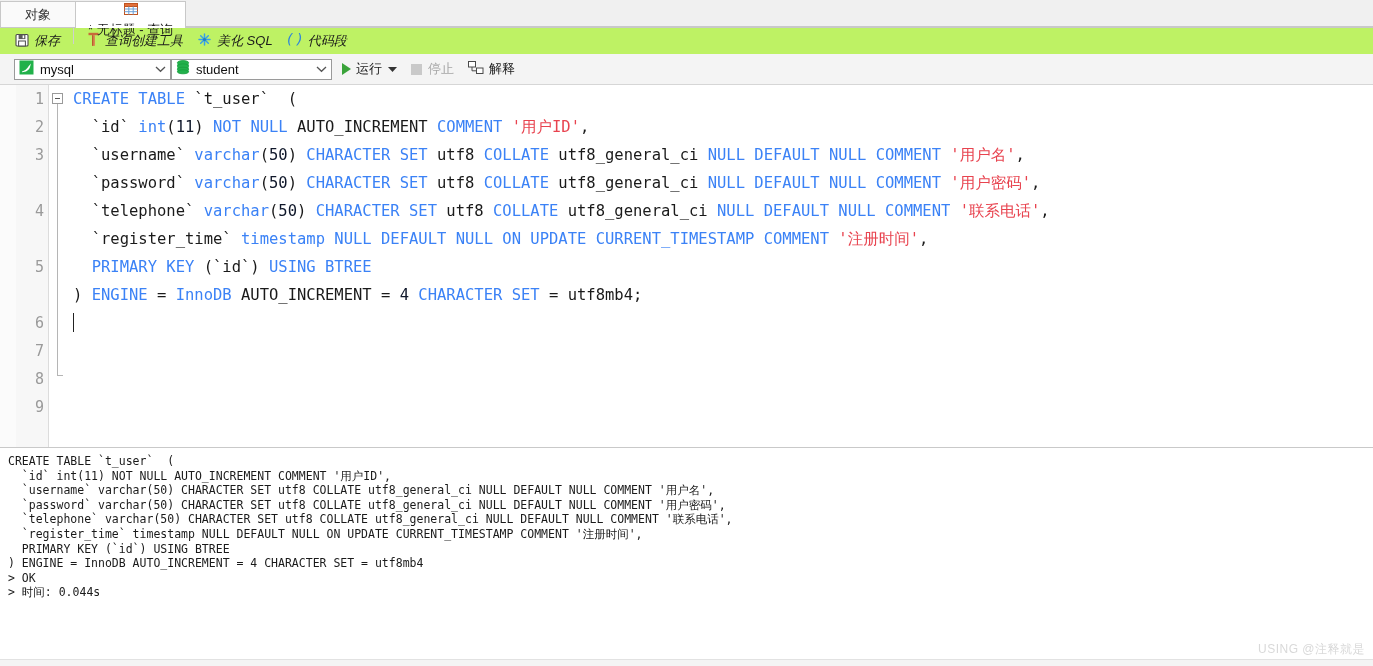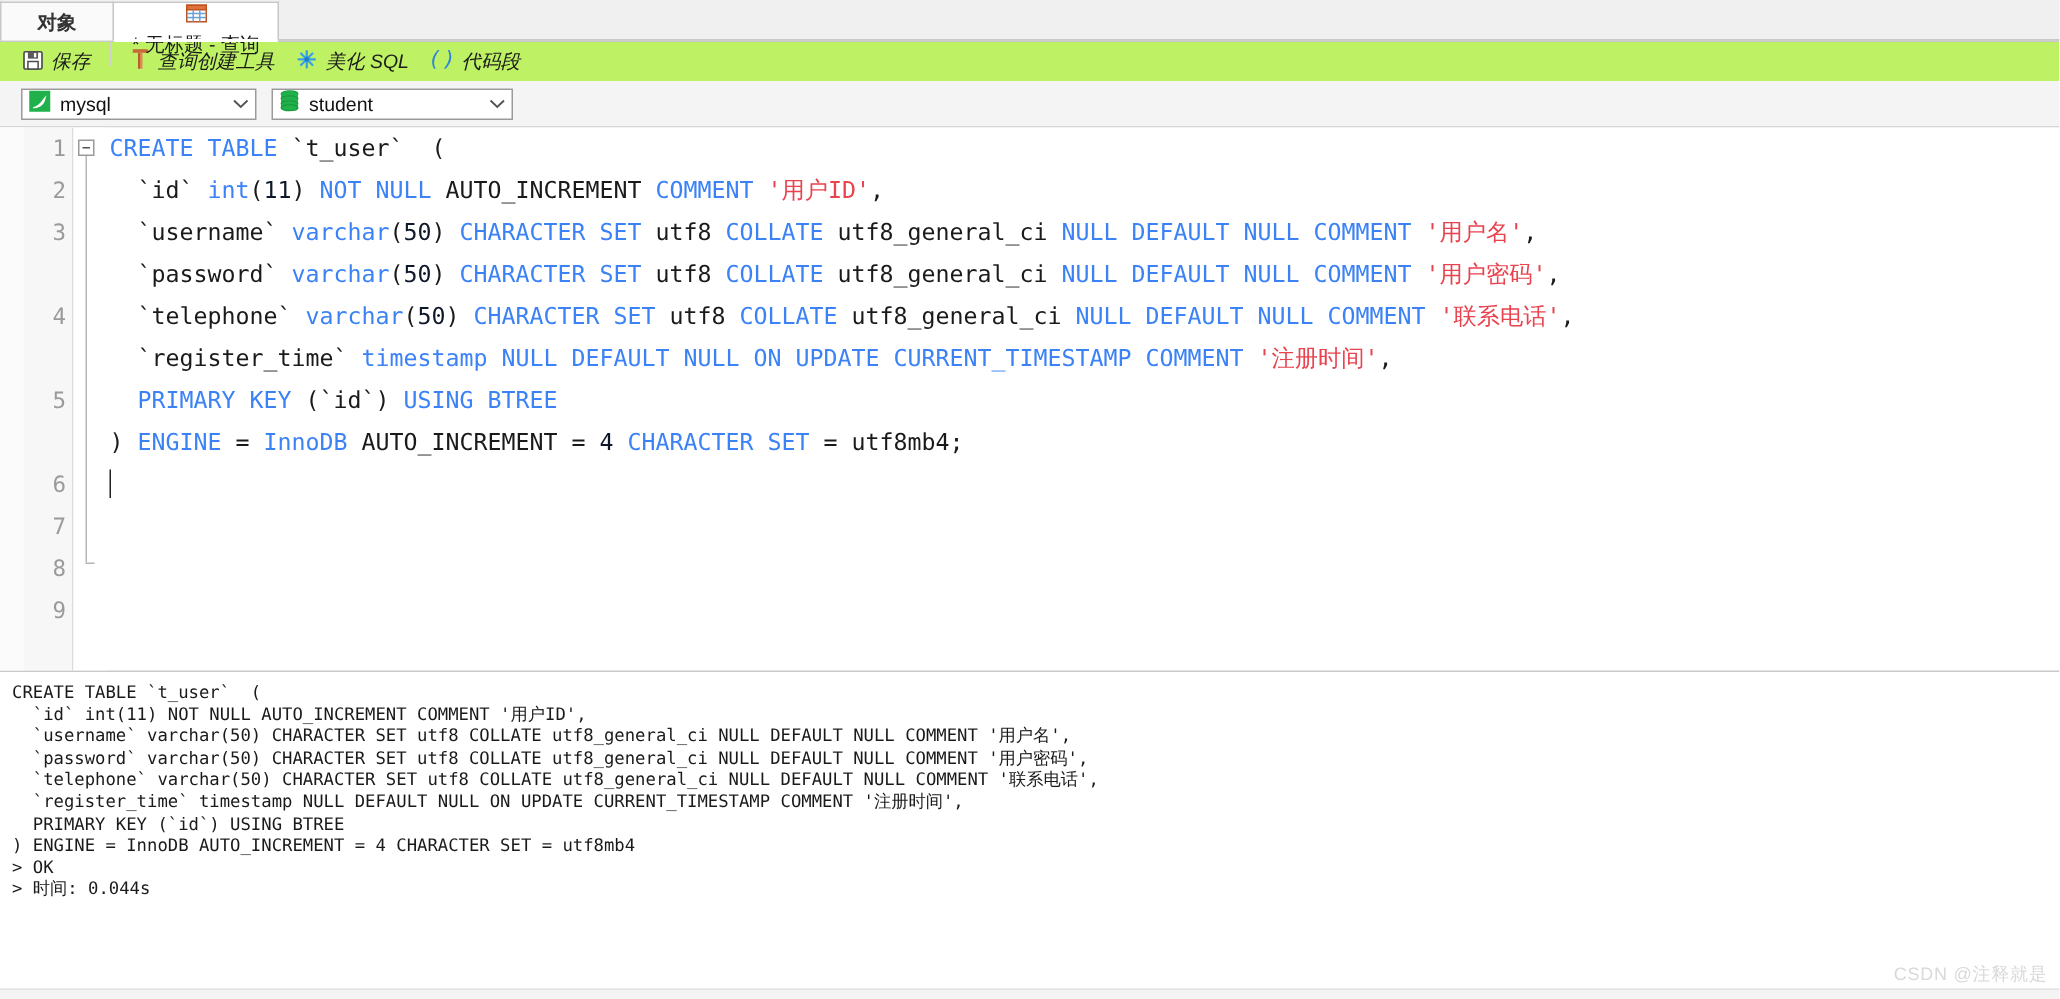--- a/index.html
+++ b/index.html
@@ -48,21 +48,20 @@
     margin-right: -1px;
     position: relative;
     z-index: 1;
     white-space: nowrap;
   }
   .tab.inactive {
     background: #fafafa;
     color: #333;
     min-width: 76px;
     justify-content: center;
-    font-weight: bold;
   }
   .tab.active {
     background: #ffffff;
     z-index: 3;
     border-top: 1px solid #c8c8c8;
     flex-direction: column;
   }
   .tab.active::after {
     content: "";
     position: absolute;
@@ -112,21 +111,20 @@
     margin: 0 6px;
   }
 
   
   .toolbar2 {
     height: 30px;
     background: #f4f4f4;
     display: flex;
     align-items: center;
     padding: 0 10px 0 14px;
-    gap: 10px;
     border-bottom: 1px solid #d6d6d6;
   }
   .combo {
     height: 21px;
     box-sizing: border-box;
     background: #ffffff;
     border: 1px solid #9a9a9a;
     display: flex;
     align-items: center;
     gap: 6px;
@@ -445,20 +443,46 @@
       </svg>
     </span>
     <span class="cb-label">student</span>
     <span class="caret">
       <svg width="11" height="8" viewBox="0 0 11 8">
           <polyline points="1,2 5.5,6.3 10,2" fill="none" stroke="#555" stroke-width="1.3"></polyline>
         </svg>
     </span>
   </div>
 
+  <div class="run-group">
+    <div class="run-btn">
+      <span class="tri-right"></span>
+      <span>运行</span>
+    </div>
+    <div class="run-caret">
+      <svg width="9" height="6" viewBox="0 0 9 6">
+          <polygon points="0,1 9,1 4.5,6" fill="#333"></polygon>
+        </svg>
+    </div>
+    <div class="stop-btn">
+      <span class="sq-stop"></span>
+      <span>停止</span>
+    </div>
+    <div class="explain-btn">
+      <span>
+        <svg width="16" height="14" viewBox="0 0 16 14">
+          <rect x="0.5" y="0.5" width="7" height="5.5" fill="#fff" stroke="#4a4a4a" stroke-width="1"></rect>
+          <rect x="8.5" y="7" width="6.5" height="5.5" fill="#fff" stroke="#4a4a4a" stroke-width="1"></rect>
+          <line x1="4" y1="6" x2="4" y2="9.8" stroke="#4a4a4a" stroke-width="1"></line>
+          <line x1="4" y1="9.8" x2="8.5" y2="9.8" stroke="#4a4a4a" stroke-width="1"></line>
+        </svg>
+      </span>
+      <span>解释</span>
+    </div>
+  </div>
 </div>
 
 <div class="editor-wrap">
   <div class="left-thumb"></div>
 
   <div class="gutter">
     <div class="gutter-stripe"></div>
     <div class="ln" style="top:0px">1</div>
     <div class="ln" style="top:28px">2</div>
     <div class="ln" style="top:56px">3</div>
@@ -486,13 +510,13 @@
   `password` varchar(50) CHARACTER SET utf8 COLLATE utf8_general_ci NULL DEFAULT NULL COMMENT '用户密码',
   `telephone` varchar(50) CHARACTER SET utf8 COLLATE utf8_general_ci NULL DEFAULT NULL COMMENT '联系电话',
   `register_time` timestamp NULL DEFAULT NULL ON UPDATE CURRENT_TIMESTAMP COMMENT '注册时间',
   PRIMARY KEY (`id`) USING BTREE
 ) ENGINE = InnoDB AUTO_INCREMENT = 4 CHARACTER SET = utf8mb4
 &gt; OK
 &gt; 时间: 0.044s</div>
 </div>
 
 <div class="bottom-strip"></div>
-<div class="watermark">CSDN @注释就是</div>
+<div class="watermark">USING @注释就是</div>
 
 </body></html>

